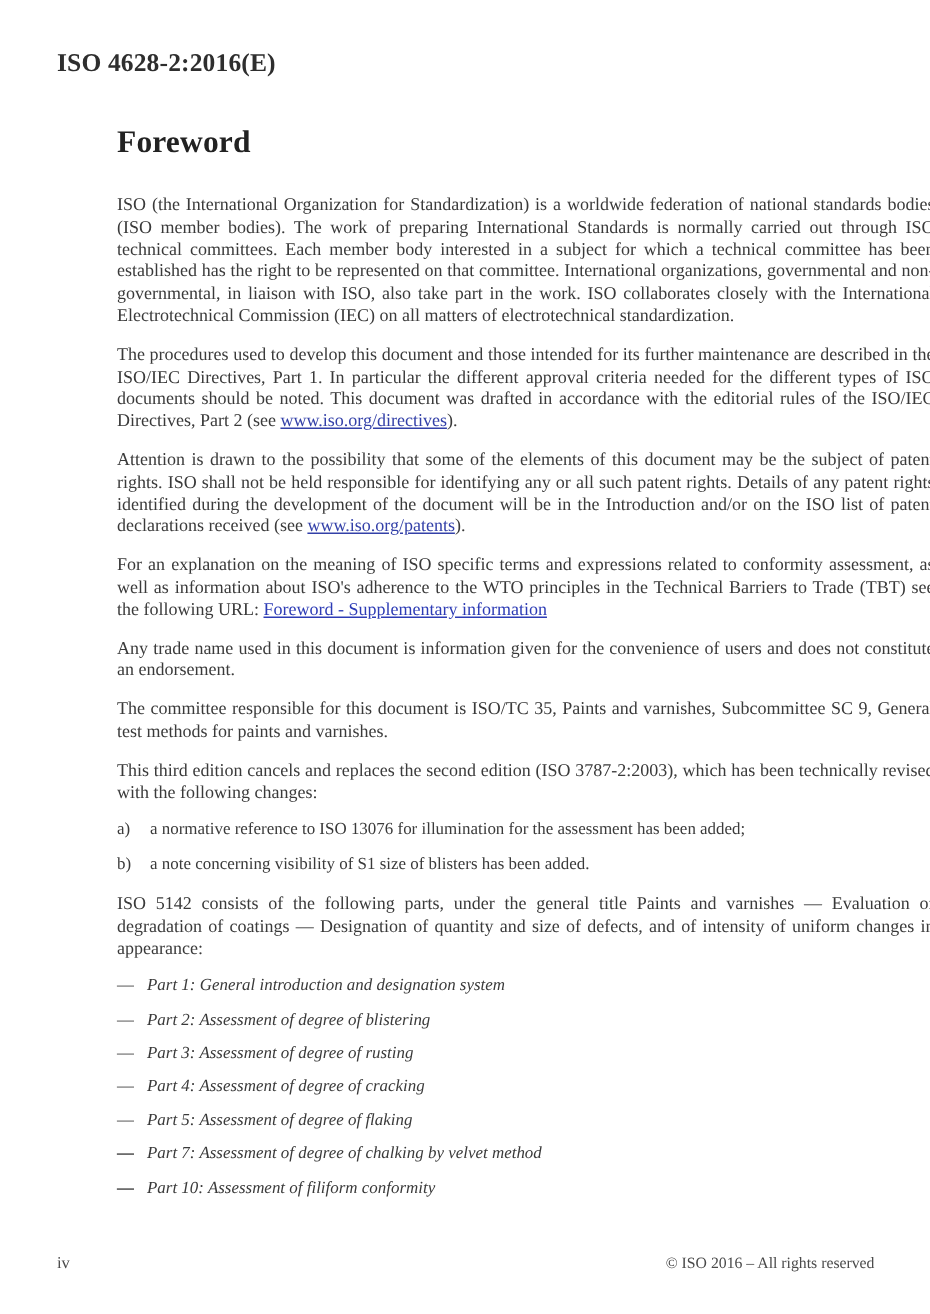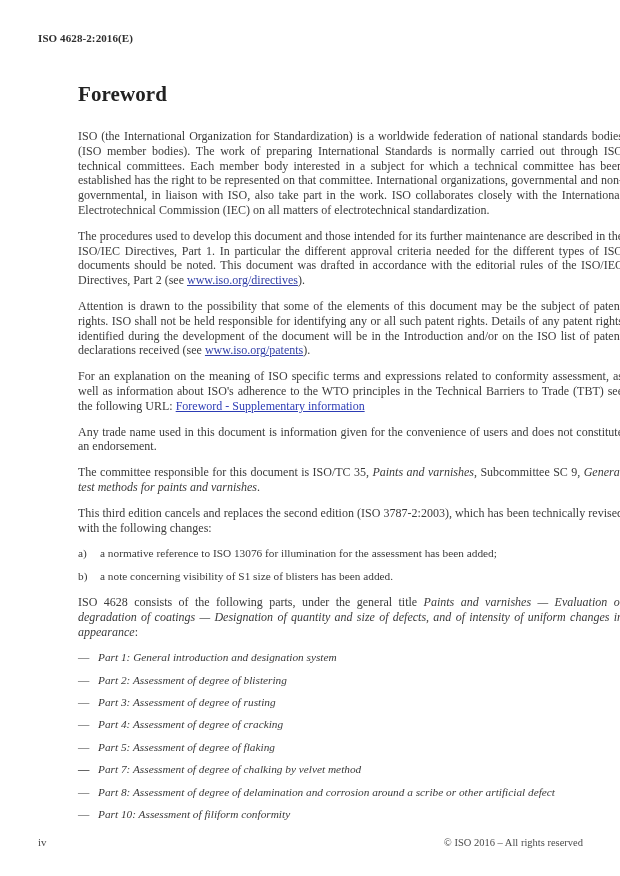--- a/index.html
+++ b/index.html
@@ -16,21 +16,21 @@
     overflow: hidden;
   }
   .page {
     position: absolute;
     inset: 0;
   }
   .doc-header {
     position: absolute;
     left: 38px;
     top: 32px;
-    font-size: 11px;
+    font-size: 17px;
     font-weight: bold;
     letter-spacing: 0.1px;
     color: #2e2e2e;
   }
   .content {
     position: absolute;
     left: 38px;
     top: 82px;
     width: 545px;
     margin-left: 40px;
@@ -44,21 +44,20 @@
   }
   p.para {
     font-size: 12px;
     line-height: 14.8px;
     text-align: justify;
     text-justify: inter-word;
     margin: 0 0 11px 0;
     color: #3a3a3a;
   }
   .ital {
-    font-style: italic;
   }
   a.link {
     color: #3340a8;
     text-decoration: underline;
   }
   a.link.alt {
     color: #2c3bb5;
   }
   .alpha-list {
     margin: 0 0 11px 0;
@@ -136,31 +135,31 @@
 
     <p class="para"><span>The committee responsible for this document is ISO/TC 35, </span><span class="ital">Paints and varnishes</span><span>, Subcommittee SC 9, </span><span class="ital">General test methods for paints and varnishes</span><span>.</span></p>
 
     <p class="para">This third edition cancels and replaces the second edition (ISO 3787-2:2003), which has been technically revised with the following changes:</p>
 
     <ul class="alpha-list">
       <li><span class="marker">a)</span><span>a normative reference to ISO 13076 for illumination for the assessment has been added;</span></li>
       <li><span class="marker">b)</span><span>a note concerning visibility of S1 size of blisters has been added.</span></li>
     </ul>
 
-    <p class="para"><span>ISO 4628 consists of the following parts, under the general title </span><span class="ital">Paints and varnishes — Evaluation of degradation of coatings — Designation of quantity and size of defects, and of intensity of uniform changes in appearance</span><span>:</span></p>
+    <p class="para"><span>ISO 5142 consists of the following parts, under the general title </span><span class="ital">Paints and varnishes — Evaluation of degradation of coatings — Designation of quantity and size of defects, and of intensity of uniform changes in appearance</span><span>:</span></p>
 
     <ul class="parts-list">
       <li><span class="dash">—</span><span>Part 1: General introduction and designation system</span></li>
       <li><span class="dash">—</span><span>Part 2: Assessment of degree of blistering</span></li>
       <li><span class="dash">—</span><span>Part 3: Assessment of degree of rusting</span></li>
       <li><span class="dash">—</span><span>Part 4: Assessment of degree of cracking</span></li>
       <li><span class="dash">—</span><span>Part 5: Assessment of degree of flaking</span></li>
       <li><span class="dash">—</span></li>
       <li><span class="dash">—</span><span>Part 7: Assessment of degree of chalking by velvet method</span></li>
-      <li><span class="dash">—</span><span>Part 8: Assessment of degree of delamination and corrosion around a scribe or other artificial defect</span></li>
+      <li><span class="dash">—</span></li>
       <li><span class="dash">—</span><span>Part 10: Assessment of filiform conformity</span></li>
     </ul>
 
   </div>
 
   <div class="footer">
     <span class="pg">iv</span>
     <span>© ISO 2016 – All rights reserved</span>
   </div>
 

